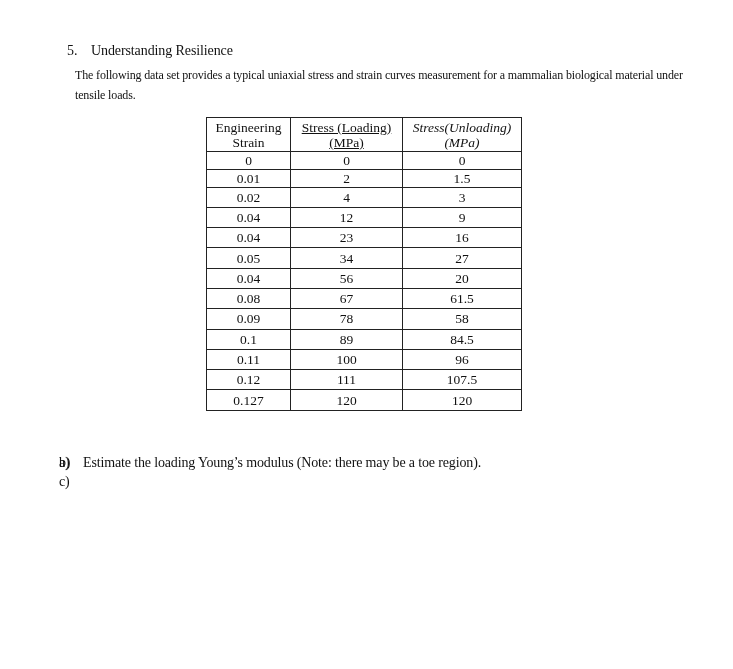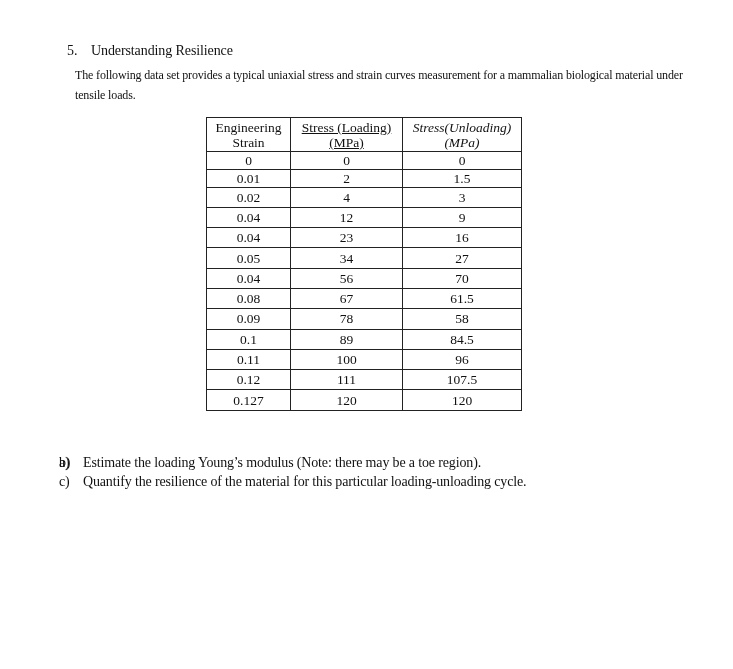--- a/index.html
+++ b/index.html
@@ -145,21 +145,21 @@
         <td>16</td>
       </tr>
       <tr>
         <td>0.05</td>
         <td>34</td>
         <td>27</td>
       </tr>
       <tr>
         <td>0.04</td>
         <td>56</td>
-        <td>70</td>
+        <td>20</td>
       </tr>
       <tr>
         <td>0.08</td>
         <td>67</td>
         <td>61.5</td>
       </tr>
       <tr>
         <td>0.09</td>
         <td>78</td>
         <td>58</td>
@@ -183,14 +183,14 @@
         <td>0.127</td>
         <td>120</td>
         <td>120</td>
       </tr>
     </tbody>
 </table>
 
 <ol class="questions" id="questions-list">
     <li><span class="marker">a)</span></li>
     <li><span class="marker">b)</span><span>Estimate the loading Young’s modulus (Note: there may be a toe region).</span></li>
-    <li><span class="marker">c)</span><span>Quantify the resilience of the material for this particular loading-unloading cycle.</span></li>
+    <li><span class="marker">c)</span></li>
   </ol>
 
 </body></html>

